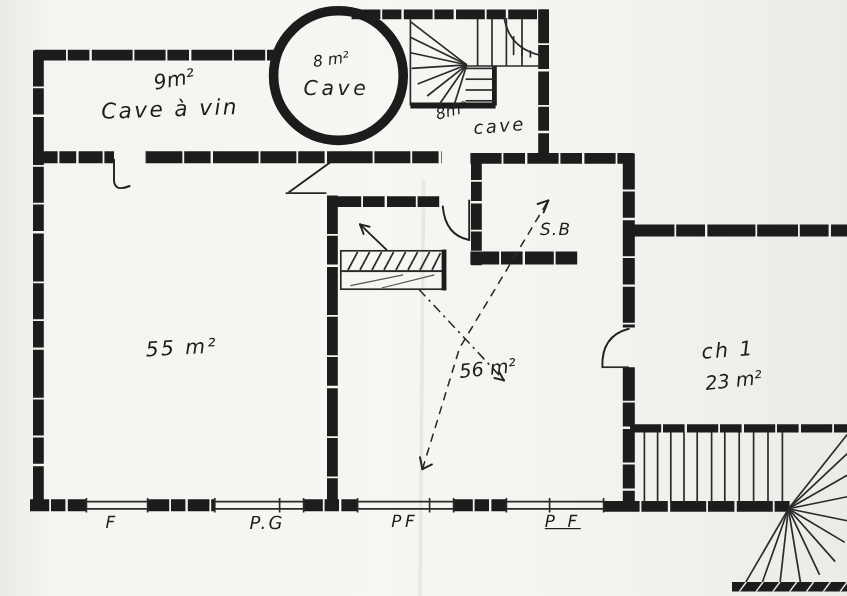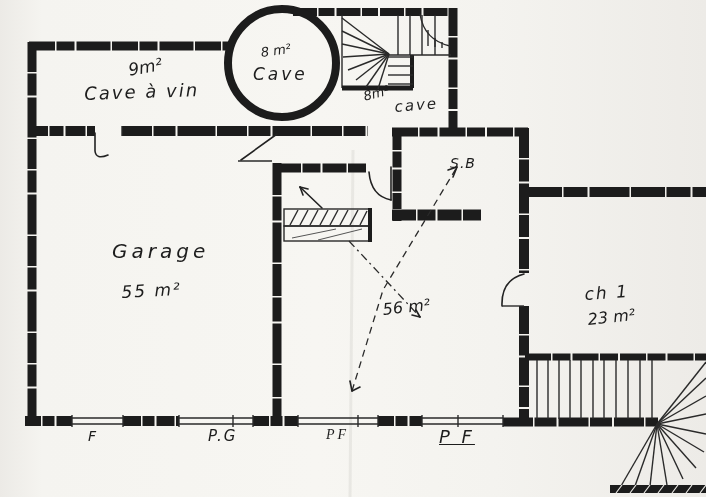--- a/index.html
+++ b/index.html
@@ -219,28 +219,27 @@
 
   <div class="lbl" style="left:127px;top:62px;font-size:17px;transform:rotate(-10deg);">9m²</div>
   <div class="lbl" style="left:84px;top:85px;font-size:18px;letter-spacing:2px;transform:rotate(-2deg);">Cave à vin</div>
 
   <div class="lbl" style="left:260px;top:46px;font-size:13px;transform:rotate(-8deg);">8 m²</div>
   <div class="lbl" style="left:253px;top:66px;font-size:17px;letter-spacing:3px;">Cave</div>
 
   <div class="lbl" style="left:362px;top:90px;font-size:13px;transform:rotate(-14deg);">8m²</div>
   <div class="lbl" style="left:394px;top:100px;font-size:15px;letter-spacing:2px;transform:rotate(-5deg);">cave</div>
 
-  <div class="lbl" style="left:450px;top:156px;font-size:14px;letter-spacing:1px;">S.B</div>
-
-  <div class="lbl" style="left:112px;top:241px;font-size:20px;letter-spacing:4px;">Garage</div>
+  <div class="lbl" style="left:450px;top:185px;font-size:14px;letter-spacing:1px;">S.B</div>
+
   <div class="lbl" style="left:121px;top:284px;font-size:17px;letter-spacing:2px;transform:rotate(-3deg);">55 m²</div>
 
   <div class="lbl" style="left:382px;top:302px;font-size:16px;transform:rotate(-6deg);">56 m²</div>
 
   <div class="lbl" style="left:584px;top:286px;font-size:17px;letter-spacing:2px;transform:rotate(-4deg);">ch 1</div>
   <div class="lbl" style="left:587px;top:312px;font-size:16px;transform:rotate(-6deg);">23 m²</div>
 
   <div class="lbl" style="left:88px;top:429px;font-size:14px;">F</div>
   <div class="lbl" style="left:208px;top:429px;font-size:15px;letter-spacing:2px;">P.G</div>
-  <div class="lbl" style="left:326px;top:428px;font-size:14px;letter-spacing:3px;font-family:Liberation Serif, serif;">PF</div>
-  <div class="lbl" style="left:439px;top:428px;font-size:18px;letter-spacing:3px;text-decoration:underline;">P F</div>
+  <div class="lbl" style="left:326px;top:428px;font-size:14px;letter-spacing:3px;">PF</div>
+  <div class="lbl" style="left:454px;top:428px;font-size:14px;letter-spacing:3px;text-decoration:underline;">P F</div>
 
 </div>
 
 </body></html>

